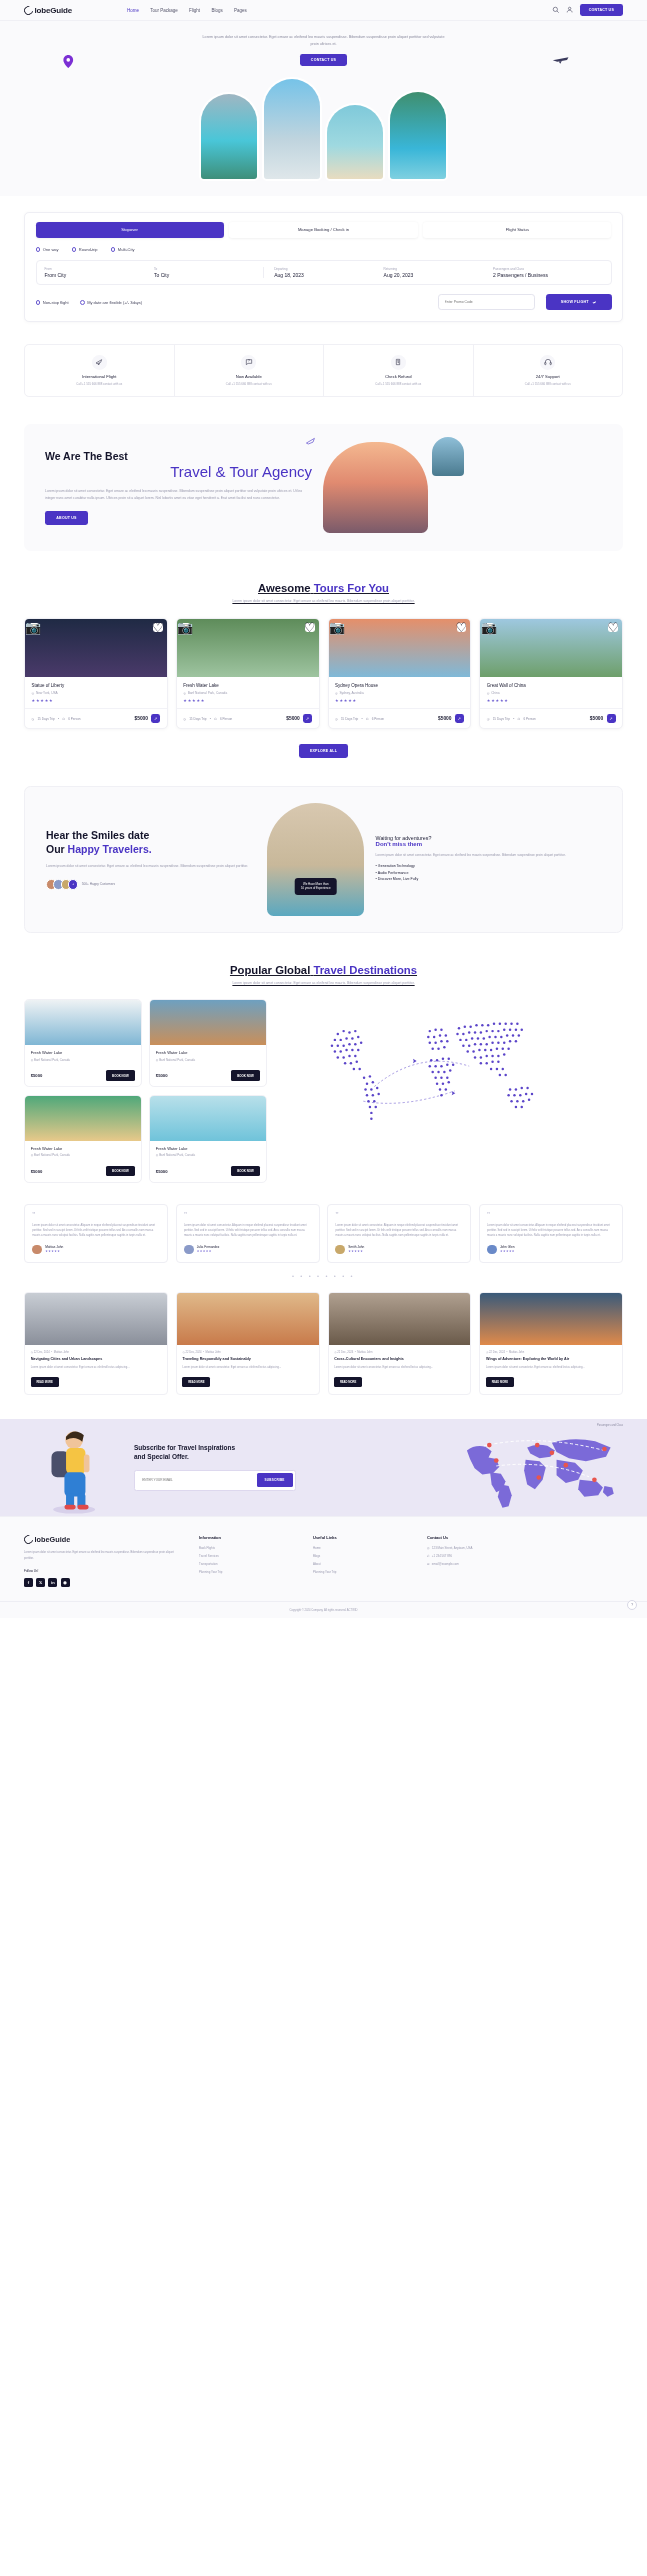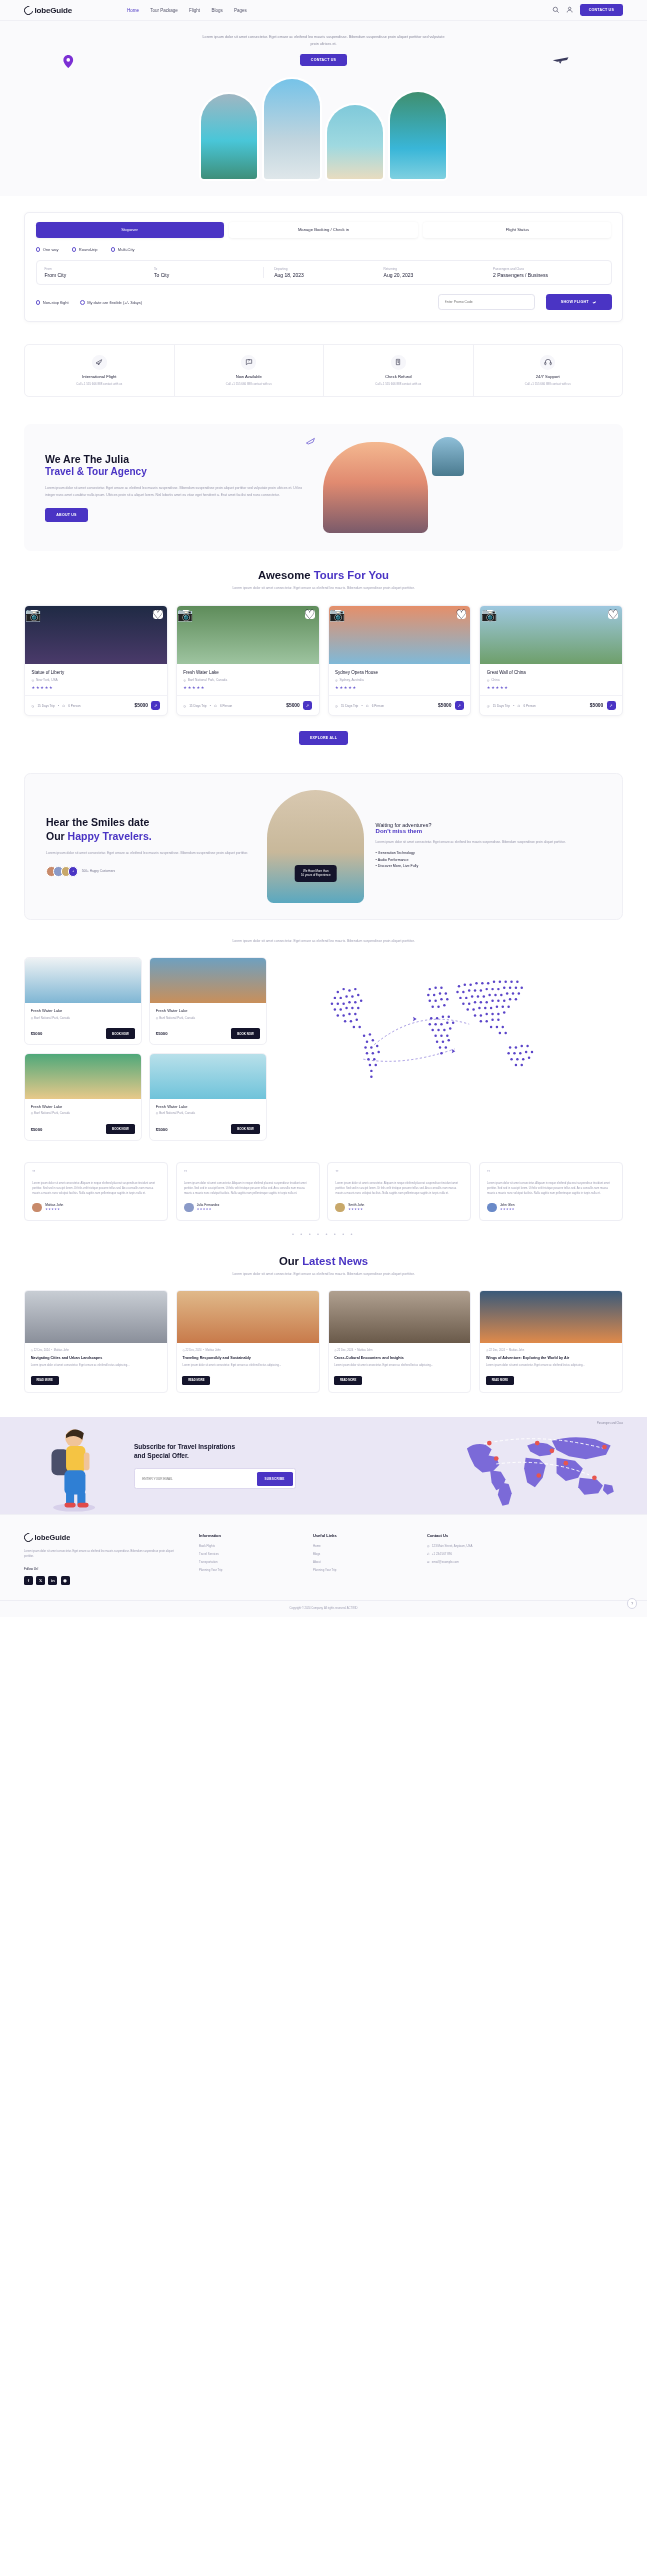--- a/index.html
+++ b/index.html
@@ -124,33 +124,33 @@
   .feat-desc { font-size: 2.9px; color: #a6a6ba; margin-top: 2.4px; }
 
   
   .about {
     display: flex; align-items: center; gap: 11.3px;
     margin: 27.5px auto 0; width: 599px; background: #fafafc;
     border-radius: 6.5px; padding: 18px 21px; position: relative;
   }
   .about-left { width: 267px; }
   .about-h1 { font-size: 10.5px; font-weight: bold; color: #14142b; line-height: 1.25; }
-  .about-h2 { font-size: 10px; font-weight: bold; color: #4a34c4; line-height: 1.25; }
+  .about-h2 { font-size: 15px; font-weight: normal; color: #4a34c4; line-height: 1.25; text-align: right; }
   .about-p { font-size: 3.4px; color: #9898ac; line-height: 1.95; margin-top: 6.5px; }
   .btn-about {
     margin-top: 9.7px; background: #4a34c4; color: #fff; border: none;
     font-size: 3.6px; font-weight: bold; letter-spacing: 0.2px;
     padding: 4.9px 11.3px; border-radius: 2.4px;
   }
   .about-right { flex: 1; display: flex; gap: 4px; align-items: flex-start; position: relative; }
   .ar-main { width: 105px; height: 91px; border-radius: 49px 49px 6.5px 6.5px; overflow: hidden; }
   .ar-side { width: 32px; height: 39px; border-radius: 16px 16px 4px 4px; overflow: hidden; margin-top: -4.9px; }
 
   
-  .sec-head { text-align: center; margin-top: 18px; }
+  .sec-head { text-align: center; margin-top: 31px; text-decoration: underline; }
   .sec-title { font-size: 11.3px; font-weight: bold; color: #14142b; }
   .sec-title .accent { color: #4a34c4; }
   .sec-sub { font-size: 3.4px; color: #a0a0b4; line-height: 1.9; margin-top: 4px; }
 
   
   .cards { display: flex; gap: 8px; margin: 13px auto 0; width: 599px; }
   .card {
     flex: 1; background: #fff; border: 0.8px solid #f0f0f5; border-radius: 4.9px;
     overflow: hidden; box-shadow: 0 0.8px 3.2px rgba(0,0,0,.04);
   }
@@ -453,21 +453,21 @@
             <rect x="18" y="13" width="4" height="7" rx="2"></rect>
           </svg>
         </div>
       <div class="feat-title">24/7 Support</div>
       <div class="feat-desc">Call +1 555 666 888 contact with us</div>
     </div>
   </div>
 
   <div class="about">
     <div class="about-left">
-      <div class="about-h1">We Are The Julia</div>
+      <div class="about-h1">We Are The Best</div>
       <div class="about-h2">Travel &amp; Tour Agency</div>
       <p class="about-p">Lorem ipsum dolor sit amet consectetur. Eget ornare ac eleifend leo mauris suspendisse. Bibendum suspendisse proin aliquet porttitor sed vulputate proin ultrices et. Ut leo integer nunc amet curabitur nulla ipsum. Ultrices proin sit a aliquet lorem. Nisl lobortis amet eu vitae eget hendrerit a. Erat amet facilisi sed nunc consectetur.</p>
       <button class="btn-about">ABOUT US</button>
     </div>
     <div class="about-right">
       <svg style="position:absolute;left:-18px;top:-6.5px;width:11.3px;height:11.3px;" viewBox="0 0 24 24" fill="none" stroke="#6a5ad0" stroke-width="1.6">
           <path d="M3 15 L20 5 L17 13 L7 17 Z"></path>
         </svg>
       <div class="ar-main">
           <span class="ph" style="background:linear-gradient(180deg,#f4b890 0%,#e08a70 45%,#7a5a6a 100%);"></span>
@@ -626,20 +626,24 @@
       <p class="sm-r-p">Lorem ipsum dolor sit amet consectetur. Eget ornare ac eleifend leo mauris suspendisse. Bibendum suspendisse proin aliquet porttitor.</p>
       <div class="sm-list">
         <div class="sm-li">• <span>Generation Technology</span></div>
         <div class="sm-li">• <span>Audio Performance</span></div>
         <div class="sm-li">• <span>Discover More, Live Fully</span></div>
       </div>
     </div>
   </div>
 
   <div class="sec-head container">
+    <div class="sec-title">
+      <span>Popular Global</span>
+      <span class="accent">Travel Destinations</span>
+    </div>
     <div class="sec-sub">Lorem ipsum dolor sit amet consectetur. Eget ornare ac eleifend leo mauris. Bibendum suspendisse proin aliquet porttitor.</div>
   </div>
   <div class="dest">
     <div class="dest-grid">
       <div class="dcard">
         <div class="dcard-img">
             <span class="ph" style="background:linear-gradient(180deg,#eef2f4,#7fb6d4);"></span>
           </div>
         <div class="dcard-body">
           <div class="dcard-title">Fresh Water Lake</div>
@@ -926,27 +930,20 @@
         <span class="rev-av" style="background:#6a8ac8"></span>
         <div>
             <div class="rev-name">John Glen</div>
         <div class="rev-stars">★★★★★</div>
           </div>
       </div>
     </div>
   </div>
   <div class="dots">• • • • • • • •</div>
 
-  <div class="sec-head container">
-    <div class="sec-title">
-      <span>Our</span>
-      <span class="accent">Latest News</span>
-    </div>
-    <div class="sec-sub">Lorem ipsum dolor sit amet consectetur. Eget ornare ac eleifend leo mauris. Bibendum suspendisse proin aliquet porttitor.</div>
-  </div>
   <div class="news">
     <div class="ncard">
       <div class="ncard-img">
           <span class="ph" style="background:linear-gradient(180deg,#c8cdd4,#8a8f9a);"></span>
         </div>
       <div class="ncard-meta">◷ <span>22 Dec, 2024</span> &nbsp;•&nbsp; <span>Mattias John</span></div>
       <div class="ncard-title">Navigating Cities and Urban Landscapes</div>
       <div class="ncard-p">Lorem ipsum dolor sit amet consectetur. Eget ornare ac eleifend lectus adipiscing...</div>
       <button class="btn-read">READ MORE</button>
     </div>

